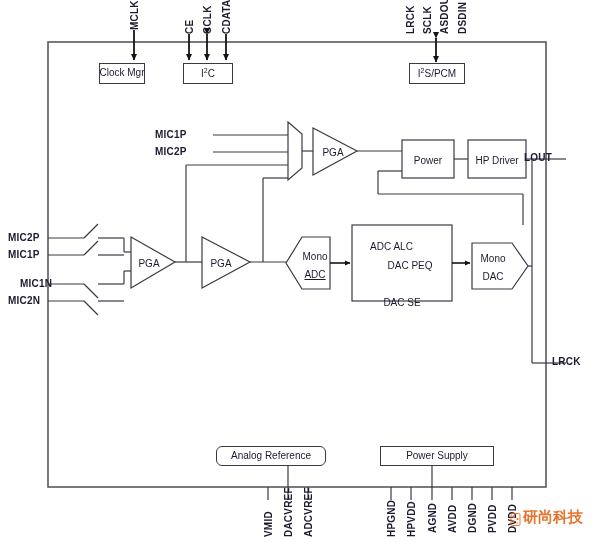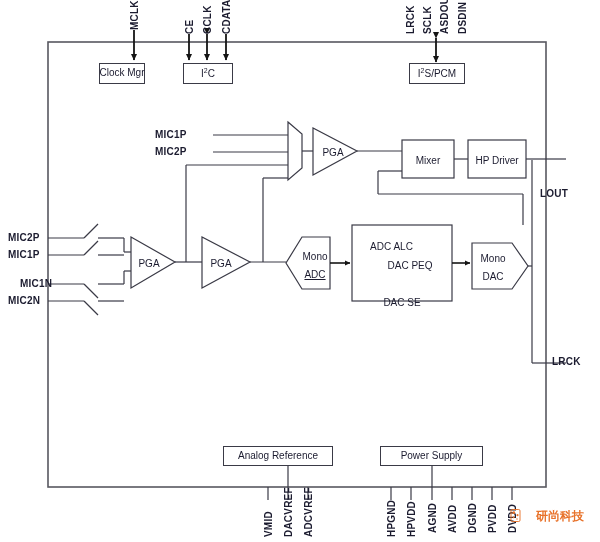--- a/index.html
+++ b/index.html
@@ -48,23 +48,23 @@
     font-size:10px;
     text-align:center;
     line-height:1.3;
     white-space:nowrap;
     pointer-events:none;
   }
   sup{font-size:7px;vertical-align:super;}
   #wm{
     position:absolute;
     left:508px;top:508px;
-    display:flex;align-items:flex-start;gap:13px;
+    display:flex;align-items:flex-end;gap:0;
     color:#e8722a;
-    font-size:12px;
+    font-size:15px;
     font-weight:bold;
     font-family:"DejaVu Sans",sans-serif;
     white-space:nowrap;
   }
   #wm .wmicon{width:15px;height:15px;display:block;}
 </style>
 </head>
 <body>
 
 <div id="stage">
@@ -203,45 +203,45 @@
   </div>
 
   <div class="lbl" style="left:155px;top:130px;">MIC1P</div>
   <div class="lbl" style="left:155px;top:147px;">MIC2P</div>
 
   <div class="lbl" style="left:8px;top:233px;">MIC2P</div>
   <div class="lbl" style="left:8px;top:250px;">MIC1P</div>
   <div class="lbl" style="left:8px;top:279px;margin-left:12px;">MIC1N</div>
   <div class="lbl" style="left:8px;top:296px;">MIC2N</div>
 
-  <div class="lbl" style="left:540px;top:153px;margin-top:36px;">LOUT</div>
+  <div class="lbl" style="left:524px;top:153px;">LOUT</div>
   <div class="lbl" style="left:552px;top:357px;">LRCK</div>
 
   <div class="shapetext" style="left:317px;top:146px;width:32px;">PGA</div>
   <div class="shapetext" style="left:133px;top:257px;width:32px;">PGA</div>
   <div class="shapetext" style="left:205px;top:257px;width:32px;">PGA</div>
 
   <div class="shapetext" style="left:295px;top:250px;width:40px;">Mono</div>
   <div class="shapetext" style="left:295px;top:268px;width:40px;text-decoration:underline;">ADC</div>
 
   <div class="shapetext" style="left:472px;top:252px;width:42px;">Mono</div>
   <div class="shapetext" style="left:472px;top:270px;width:42px;">DAC</div>
 
   <div class="shapetext" style="left:352px;top:240px;width:79px;">ADC ALC</div>
   <div class="shapetext" style="left:352px;top:259px;width:116px;">DAC PEQ</div>
   <div class="shapetext" style="left:352px;top:296px;width:100px;">DAC SE</div>
 
-  <div class="shapetext" style="left:402px;top:154px;width:52px;">Mixer</div>
+  <div class="shapetext" style="left:402px;top:154px;width:52px;">Power</div>
   <div class="shapetext" style="left:468px;top:154px;width:58px;">HP Driver</div>
 
-  <div class="blk" style="left:223px;top:446px;width:110px;height:20px;">
+  <div class="blk" style="left:216px;top:446px;width:110px;height:20px;border-radius:6px;">
     <span>Analog Reference</span>
   </div>
 
-  <div class="blk" style="left:380px;top:446px;width:103px;height:20px;">
+  <div class="blk" style="left:380px;top:446px;width:114px;height:20px;">
     <span>Power Supply</span>
   </div>
 
   <div class="lbl vert" style="left:264px;top:537px;">VMID</div>
   <div class="lbl vert" style="left:284px;top:537px;">DACVREF</div>
   <div class="lbl vert" style="left:304px;top:537px;">ADCVREF</div>
 
   <div class="lbl vert" style="left:387px;top:537px;">HPGND</div>
   <div class="lbl vert" style="left:407px;top:537px;">HPVDD</div>
   <div class="lbl vert" style="left:428px;top:533px;">AGND</div>

